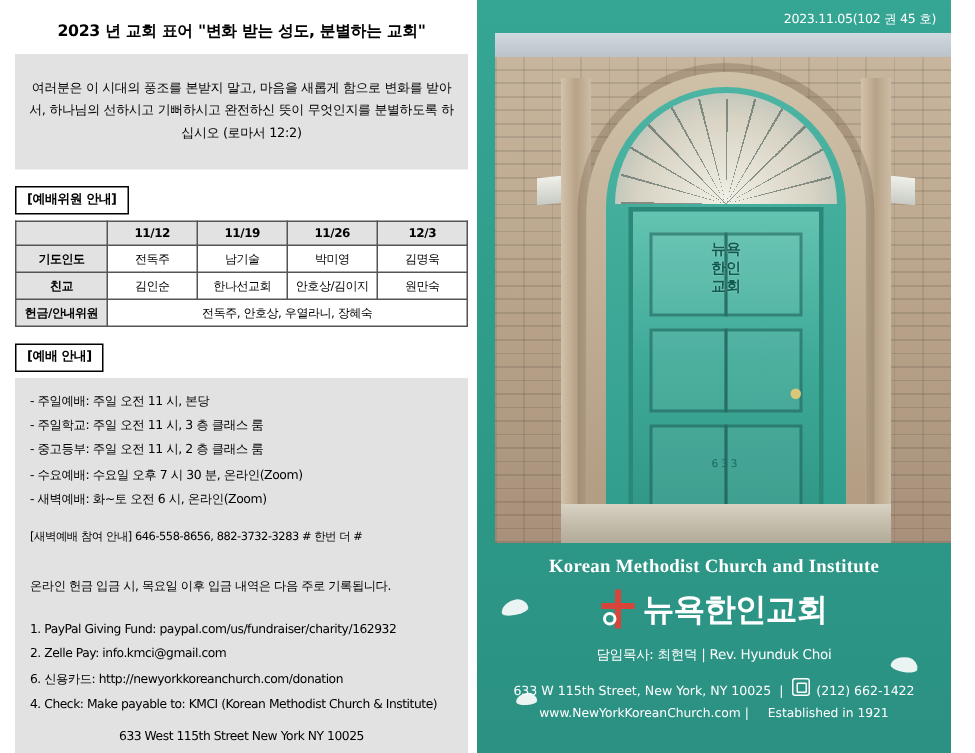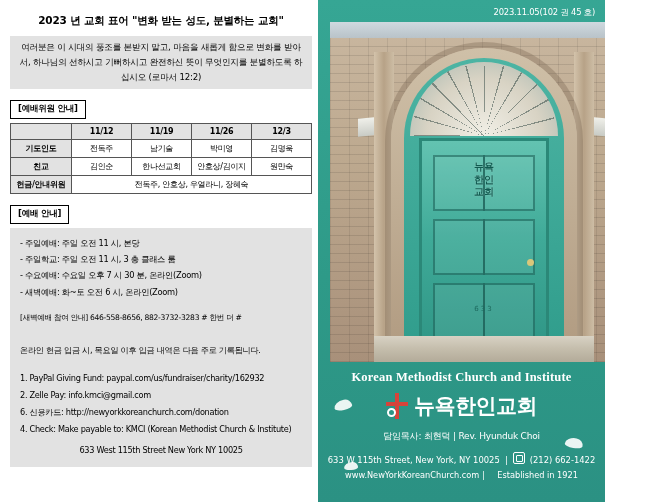--- a/index.html
+++ b/index.html
@@ -28,21 +28,21 @@
   }
   .theme-title {
     text-align: center;
     font-size: 10.5px;
     font-weight: bold;
     letter-spacing: -0.2px;
     margin: 6px 0 8px 0;
   }
   .theme-box {
     background: #e2e2e2;
-    padding: 4px 6px;
+    padding: 16px 6px;
     font-size: 8.6px;
     line-height: 1.75;
     text-align: center;
     letter-spacing: -0.2px;
   }
   .section-label {
     display: inline-block;
     border: 1px solid #000;
     padding: 2px 7px 3px 7px;
     font-size: 8.6px;
@@ -92,21 +92,21 @@
   }
   .offering-box .lead { margin-bottom: 12px; }
   .offering-box .addr {
     text-align: center;
     margin-top: 4px;
   }
 
   
   .right {
     position: relative;
-    width: 287px;
+    width: 316px;
     background: #15803d;
     overflow: hidden;
   }
   .right-inner {
     position: absolute;
     inset: 0;
     background: linear-gradient(180deg, #36a694 0%, #2e9a88 55%, #2b9183 100%);
   }
   .date-badge {
     position: absolute;
@@ -411,20 +411,21 @@
         <td colspan="4">전독주, 안호상, 우열라니, 장혜숙</td>
       </tr>
     </tbody>
       </table>
 
     <div class="section-label">[예배 안내]</div>
 
     <div class="worship-box">
       <div class="item">- 주일예배: 주일 오전 11 시, 본당</div>
       <div class="item">- 주일학교: 주일 오전 11 시, 3 층 클래스 룸</div>
+      <div class="item">- 중고등부: 주일 오전 11 시, 2 층 클래스 룸</div>
       <div class="item">- 수요예배: 수요일 오후 7 시 30 분, 온라인(Zoom)</div>
       <div class="item">- 새벽예배: 화~토 오전 6 시, 온라인(Zoom)</div>
       <div class="worship-note">[새벽예배 참여 안내] 646-558-8656, 882-3732-3283 # 한번 더 #</div>
     </div>
 
 
     <div class="offering-box">
       <div class="lead">온라인 헌금 입금 시, 목요일 이후 입금 내역은 다음 주로 기록됩니다.</div>
       <div>1. PayPal Giving Fund: paypal.com/us/fundraiser/charity/162932</div>
       <div>2. Zelle Pay: info.kmci@gmail.com</div>

